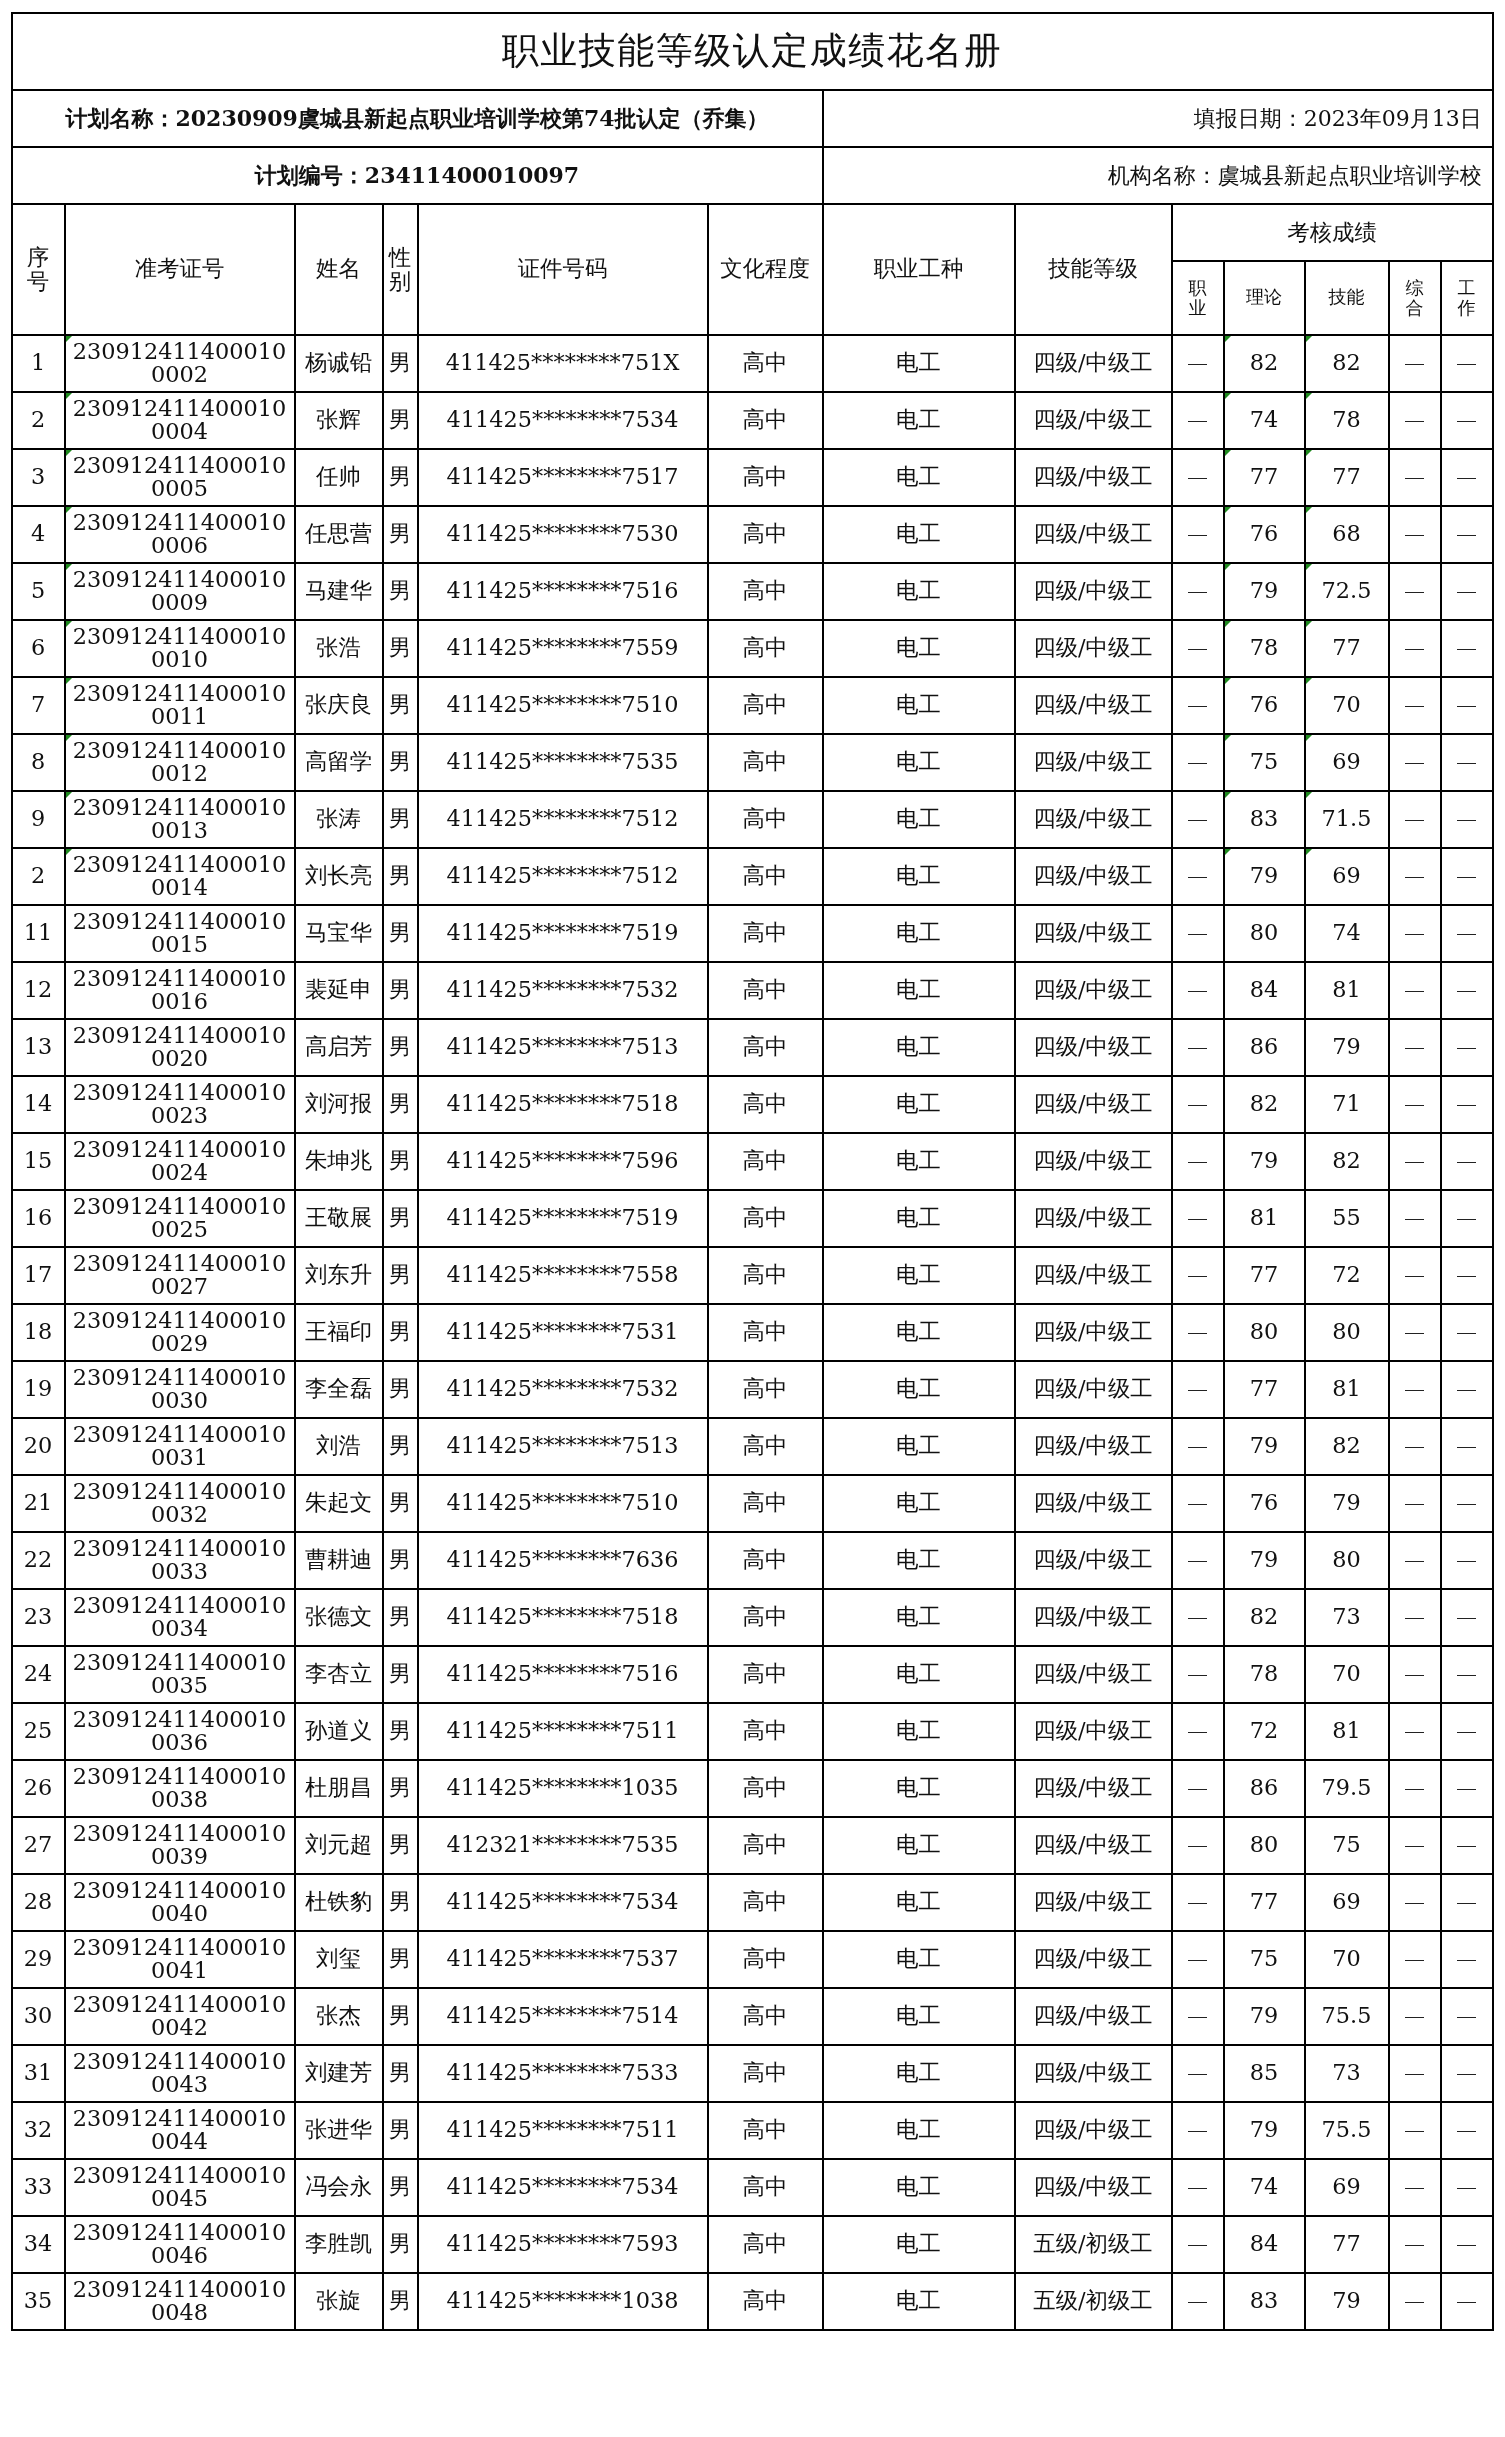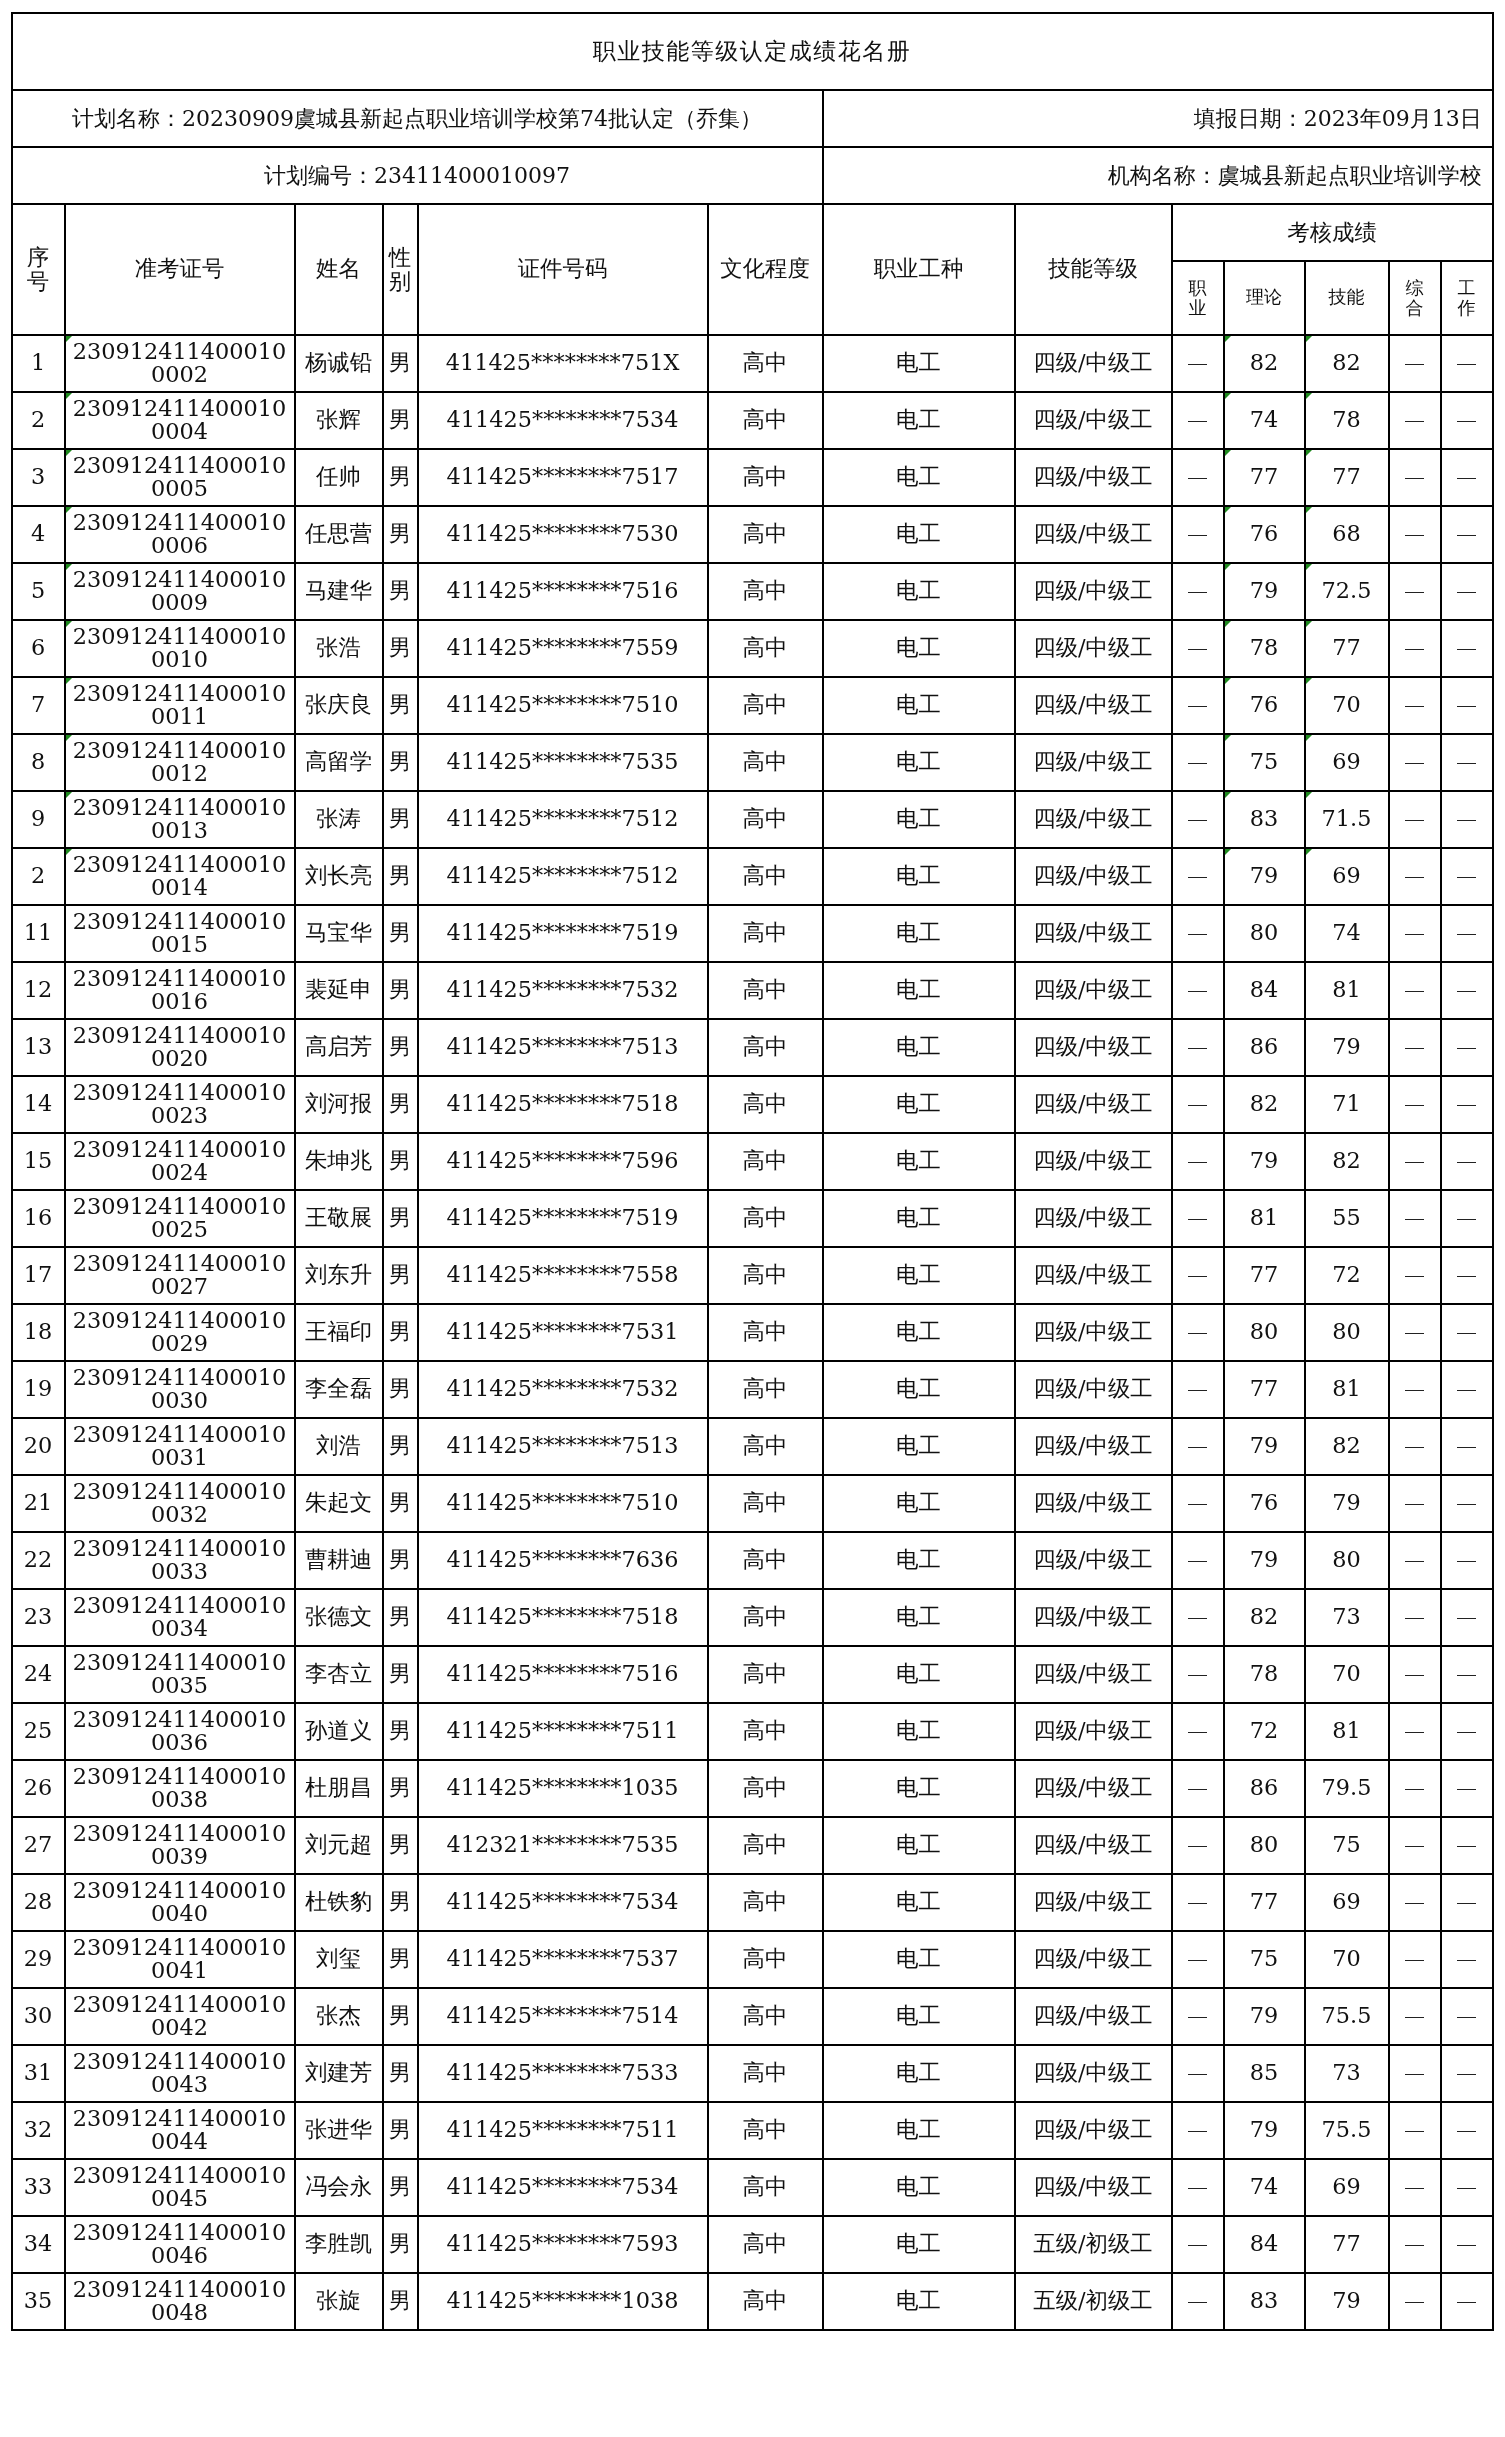--- a/index.html
+++ b/index.html
@@ -2,23 +2,23 @@
 <html style="font-size:12px"><head>
 <meta charset="utf-8">
 <style>
   html, body { margin: 0; padding: 0; background: #ffffff; }
   body { width: 1505px; height: 2438px; position: relative; overflow: hidden;
          font-family: "DejaVu Serif", "Liberation Serif", serif; color: #111; }
   #sheet { position: absolute; left: 10.5px; top: 12px; width: 1482px; }
   table { border-collapse: collapse; table-layout: fixed; width: 1482px; }
   td, th { border: 2.2px solid #000; padding: 0; text-align: center; vertical-align: middle;
            font-weight: normal; font-size: 21px; line-height: 1.15; position: relative; overflow: hidden; }
-  .title-cell { height: 75px; font-size: 23px; letter-spacing: 1.5px; }
+  .title-cell { height: 75px; font-size: 37px; letter-spacing: 1.5px; }
   .info-cell { height: 55px; font-size: 22px; }
-  .info-left { text-align: center; }
+  .info-left { text-align: center; font-weight: bold; }
   .info-right { text-align: right; padding-right: 10px; }
   .hdr { font-size: 22.4px; }
   .hdr-top { height: 55px; }
   .hdr-bottom { height: 55px; font-size: 18px; }
   .vert { writing-mode: horizontal-tb; width: 1em; margin: 16px auto; line-height: 1.1; word-break: break-all; }
   tr.data td { height: 55px; font-size: 22.4px; }
   td.exam { font-size: 22.4px; line-height: 1.05; word-break: break-all; padding: 0 1.5px; }
   td.name { font-size: 22.4px; margin-left: 10px; }
   .tri::before { content: ""; position: absolute; left: 0; top: 0; width: 0; height: 0;
                  border-top: 6.7px solid #1f8a1f; border-right: 6.7px solid transparent; }

